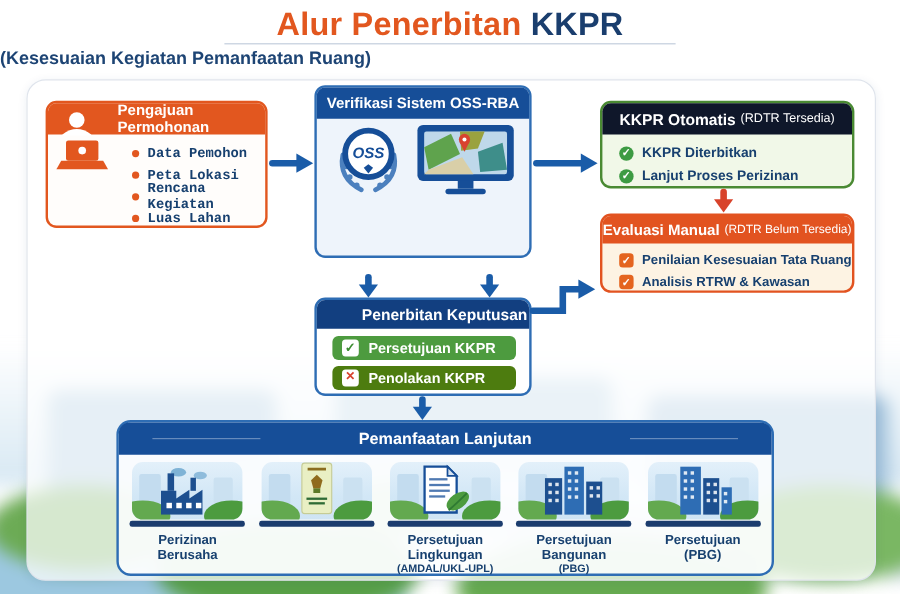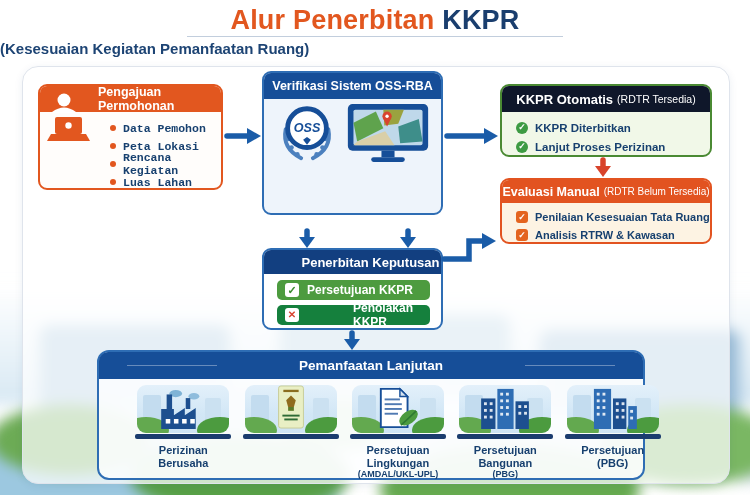--- a/index.html
+++ b/index.html
@@ -74,32 +74,32 @@
   .scheck{width:12px;height:12px;border-radius:3px;background:#e4641f;margin-right:7px;flex:0 0 auto;
           display:flex;align-items:center;justify-content:center;}
   .scheck::after{content:"\2713";color:#fff;font-size:9px;font-weight:bold;line-height:1;}
 
   
   .penerbitan{left:262px;top:248px;width:181px;height:82px;border:2px solid #2e6db4;background:#ffffff;}
   .penerbitan .hdr{height:24px;background:#123f80;font-size:13px;padding-left:36px;}
   .pill{position:absolute;left:13px;width:153px;height:20px;border-radius:5px;display:flex;align-items:center;
         padding-left:8px;box-sizing:border-box;color:#fff;font-size:12px;font-weight:bold;}
   .pill.green{top:30px;background:#4d9b3f;}
-  .pill.red{top:55px;background:#15803d;gap:46px;}
+  .pill.red{top:55px;background:#4d7c0f;}
   .pill .pic{width:14px;height:14px;background:#fff;border-radius:3px;margin-right:8px;display:flex;
              align-items:center;justify-content:center;flex:0 0 auto;}
   .pill.green .pic::after{content:"\2713";color:#3c8c31;font-weight:bold;font-size:11px;line-height:1;}
   .pill.red .pic::after{content:"\2715";color:#d8432f;font-weight:bold;font-size:10px;line-height:1;}
 
   
   .pemanfaatan{left:97px;top:350px;width:548px;height:130px;border:2px solid #2e6db4;background:rgba(252,254,255,0.82);border-radius:12px;}
   .pemanfaatan .hdr{height:27px;background:#164e98;font-size:13.5px;border-radius:9px 9px 0 0;position:relative;}
   .hline{position:absolute;top:13px;width:90px;height:1px;background:rgba(255,255,255,0.35);}
   .hline.l{left:28px;} .hline.r{right:28px;}
-  .tiles{position:absolute;left:0;top:33px;width:100%;display:flex;justify-content:space-evenly;margin-left:27px;}
+  .tiles{position:absolute;left:0;top:33px;width:100%;display:flex;justify-content:space-evenly;}
   .tile{width:100px;display:flex;flex-direction:column;align-items:center;}
   .scene{width:92px;height:48px;border-radius:9px;position:relative;overflow:hidden;
          background:linear-gradient(180deg,#e3f0fa 0%,#d2e7f6 60%,#cfe4f4 100%);}
   .scene .sil1{position:absolute;left:6px;top:10px;width:18px;height:26px;background:#c3dcef;border-radius:2px;}
   .scene .sil2{position:absolute;right:8px;top:13px;width:16px;height:23px;background:#cbe1f1;border-radius:2px;}
   .scene .hillL{position:absolute;left:-14px;bottom:-10px;width:46px;height:26px;border-radius:50%;background:#63a94f;}
   .scene .hillR{position:absolute;right:-14px;bottom:-10px;width:46px;height:26px;border-radius:50%;background:#4c9b3f;}
   .scene .icon{position:absolute;left:50%;bottom:4px;transform:translateX(-50%);}
   .base{width:96px;height:5px;background:#1b3c6e;border-radius:2px;margin-top:1px;}
   .tlabel{margin-top:5px;text-align:center;font-weight:bold;color:#17406f;font-size:11px;line-height:12.5px;}

